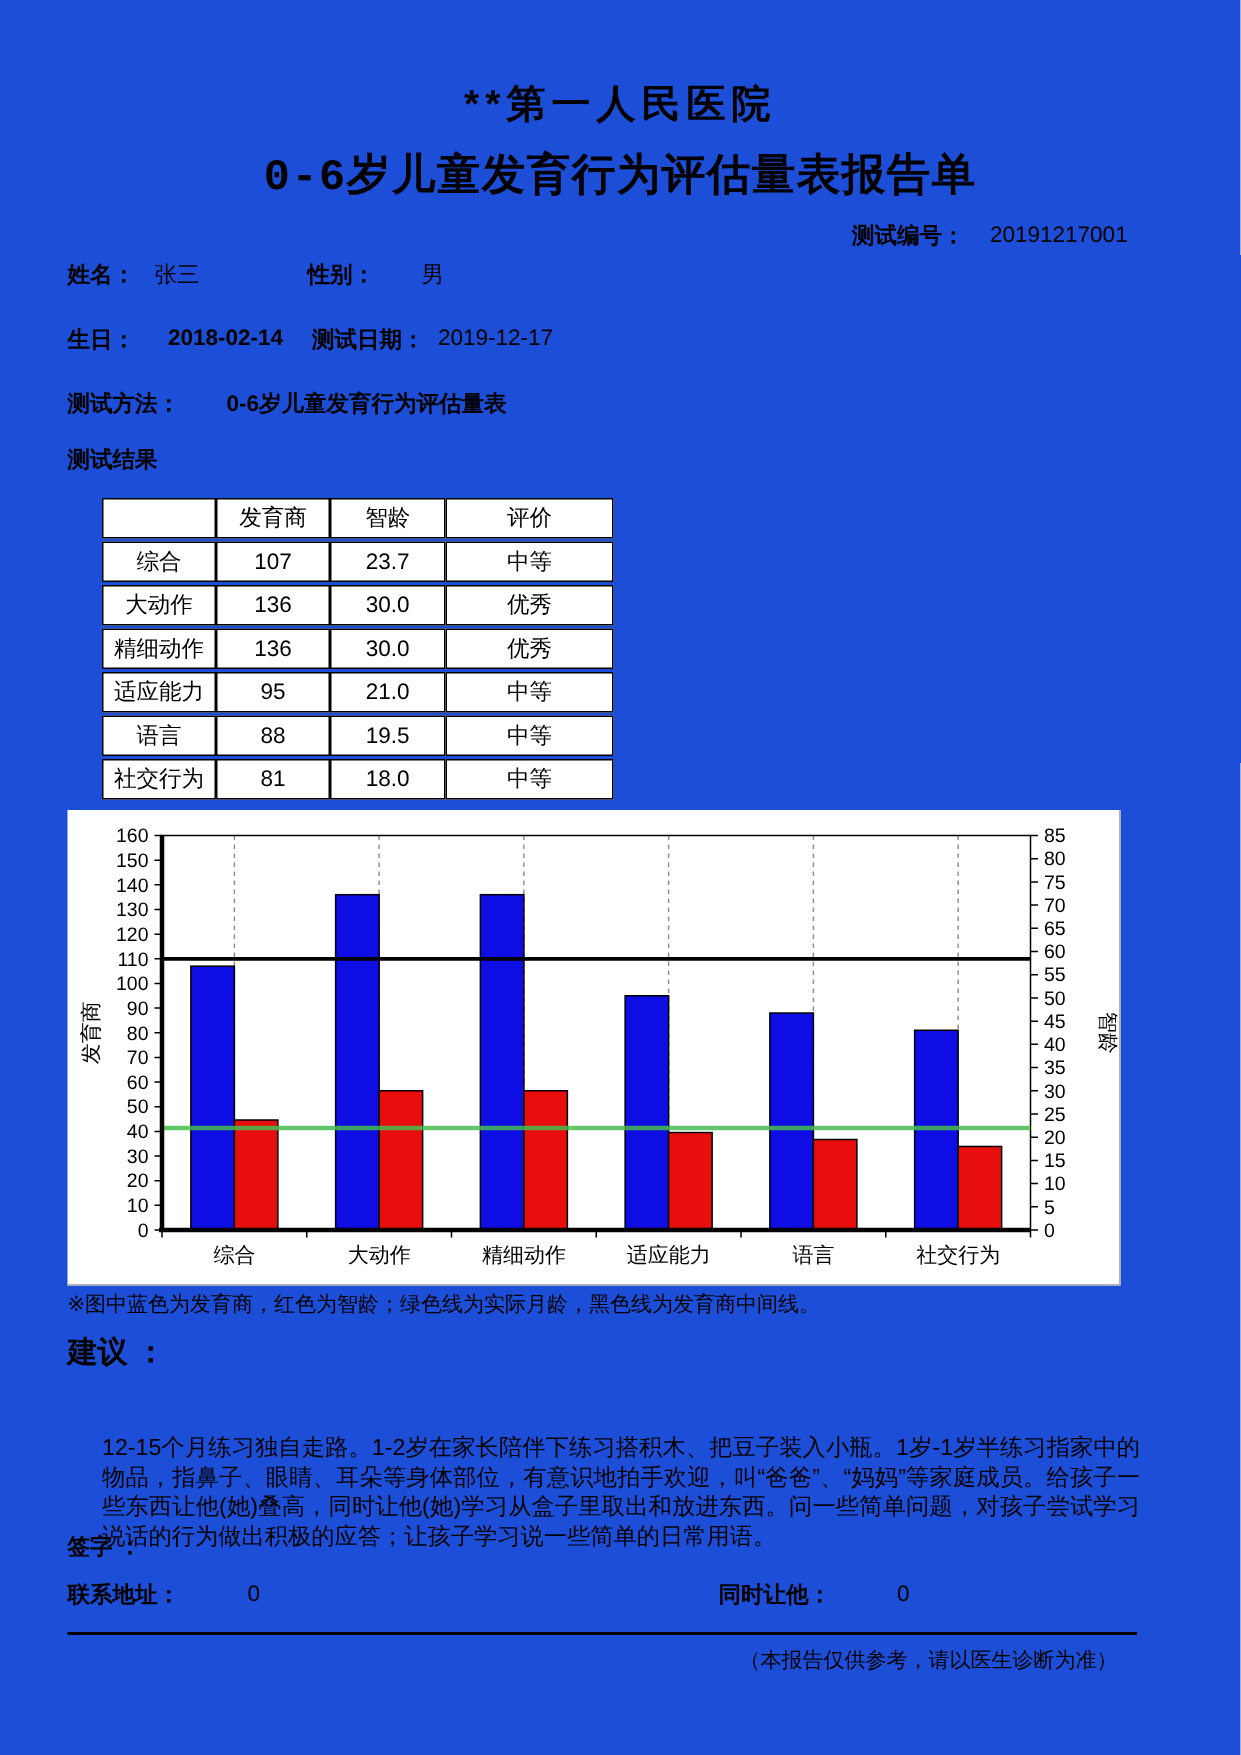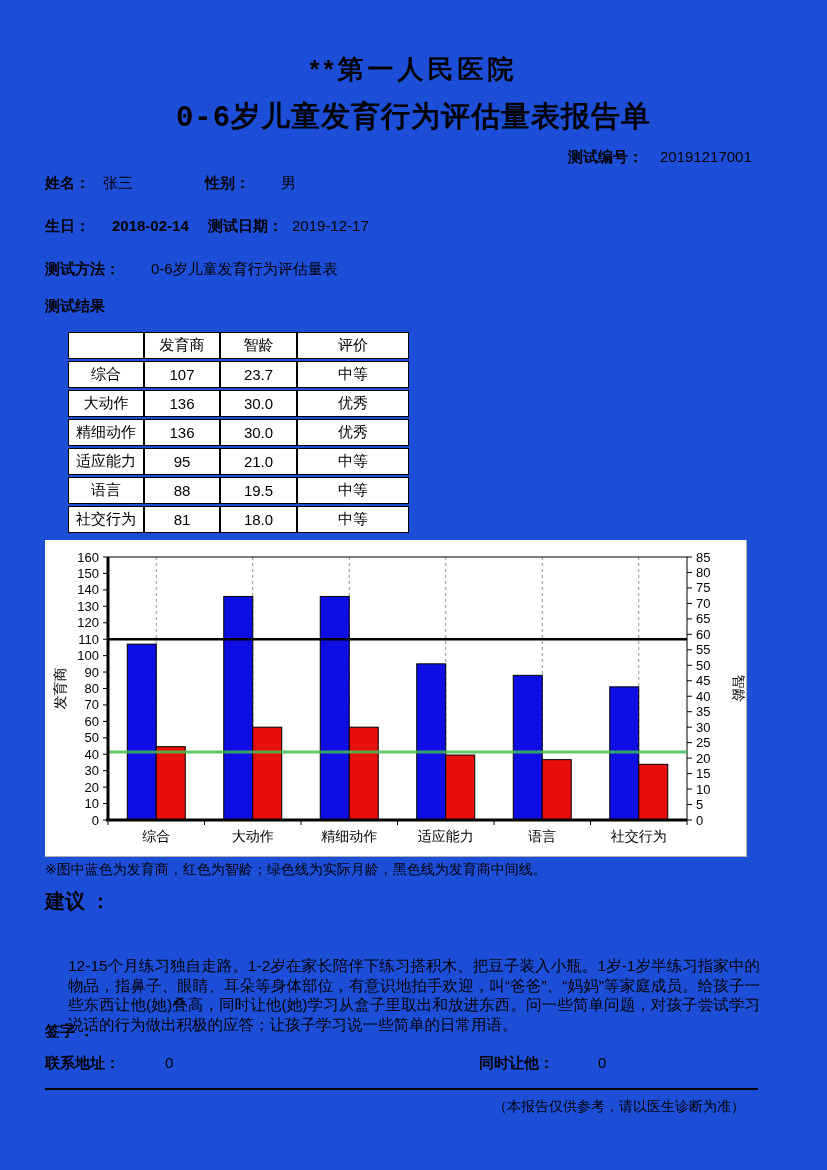--- a/index.html
+++ b/index.html
@@ -39,21 +39,21 @@
   <div class="abs body-text" style="left:103px;top:174px;">张三</div>
   <div class="abs body-text b" style="left:205px;top:174px;">性别：</div>
   <div class="abs body-text" style="left:281px;top:174px;">男</div>
 
   <div class="abs body-text b" style="left:45px;top:217px;">生日：</div>
   <div class="abs body-text b" style="left:112px;top:217px;">2018-02-14</div>
   <div class="abs body-text b" style="left:208px;top:217px;">测试日期：</div>
   <div class="abs body-text" style="left:292px;top:217px;">2019-12-17</div>
 
   <div class="abs body-text b" style="left:45px;top:260px;">测试方法：</div>
-  <div class="abs body-text" style="left:151px;top:260px;">0-6岁儿童发育行为评估量表</div>
+  <div class="abs body-text" style="left:151px;top:260px;font-weight:bold;">0-6岁儿童发育行为评估量表</div>
 
   <div class="abs body-text b" style="left:45px;top:297px;">测试结果</div>
 
   <table class="results abs" style="left:68px;top:330px;">
     <thead>
       <tr>
         <th class="c0"></th>
         <th class="c1">发育商</th>
         <th class="c2">智龄</th>
         <th class="c3">评价</th>

